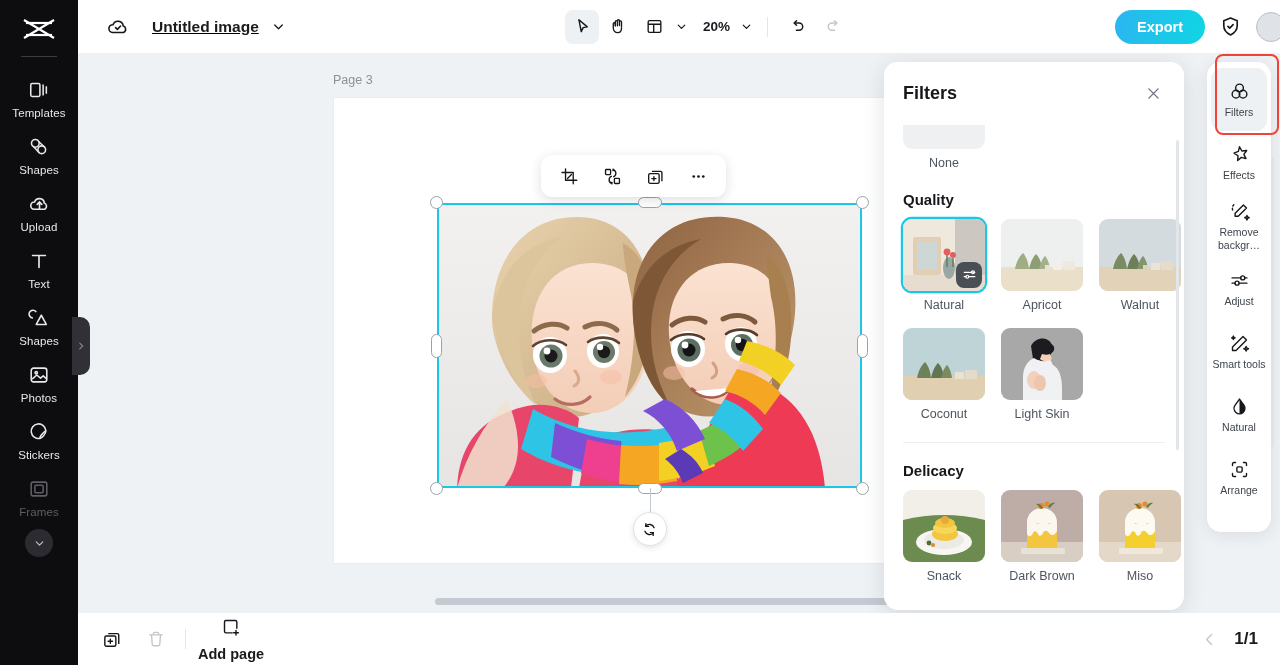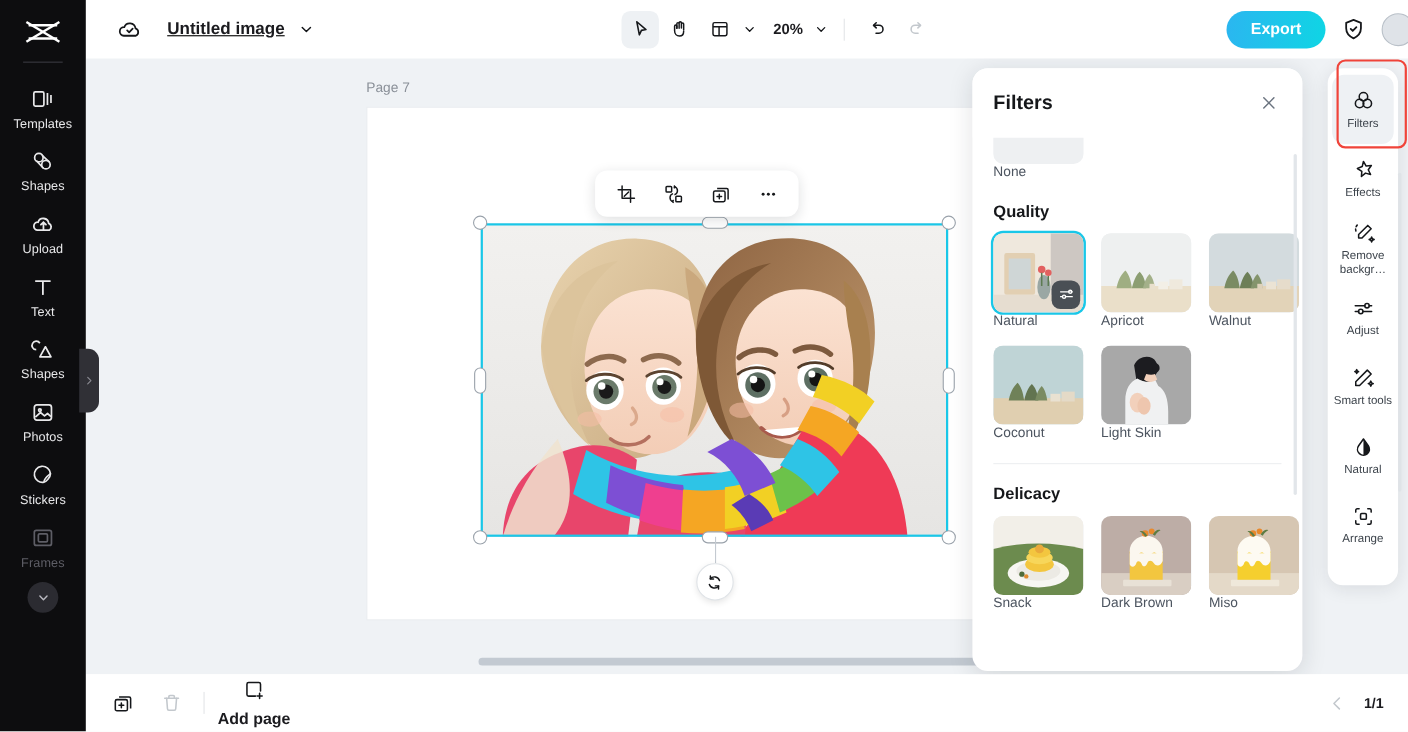--- a/index.html
+++ b/index.html
@@ -116,21 +116,21 @@
   .fp-x { margin-left:auto; width:26px; height:26px; display:flex; align-items:center; justify-content:center; cursor:pointer; }
   .fp-body { position:absolute; left:0; top:63px; right:0; bottom:0; padding:0 19px; overflow:hidden; }
   .fp-scrollbar { position:absolute; right:5px; top:78px; width:3px; height:310px; border-radius:2px; background:#e2e6ea; z-index:5; }
   .frow { display:flex; gap:16px; }
   .fcell { width:82px; }
   .fthumb {
     width:82px; height:72px; border-radius:9px; overflow:hidden; position:relative;
     background:#eef0f2; cursor:pointer;
   }
   .fcell.sel .fthumb { box-shadow:0 0 0 2.2px #19c7e8; }
-  .fcap { text-align:left; font-size:12.5px; color:#4d5560; line-height:1.25; }
+  .fcap { margin-top:7px; text-align:center; font-size:12.5px; color:#4d5560; line-height:1.25; }
   .fsec { font-size:15px; font-weight:700; color:#15171a; margin:19px 0 11px; }
   .fdiv { height:1px; background:#edeff1; margin:19px 0 0; }
   .badge-adj {
     position:absolute; right:3px; bottom:3px; width:26px; height:26px; border-radius:8px;
     background:#4a4f55; display:flex; align-items:center; justify-content:center;
   }
   .none-thumb { width:82px; height:26px; border-radius:0 0 9px 9px; background:#eef0f2; }
 
   
   .rrail {
@@ -151,21 +151,21 @@
   
   .botbar {
     position:absolute; left:78px; bottom:0; right:0; height:52px; background:#fff;
     display:flex; align-items:center; z-index:24;
   }
   .bb-btn { width:34px; height:34px; border-radius:8px; display:flex; align-items:center; justify-content:center; cursor:pointer; }
   .bb-sep { width:1px; height:20px; background:#e3e5e8; margin:0 12px; }
   .bb-add { display:flex; align-items:center; gap:9px; cursor:pointer;flex-direction:column; }
   .bb-add-lb { font-size:14.5px; font-weight:600; color:#1b1b1f; }
   .bb-right { margin-left:auto; display:flex; align-items:center; gap:16px; padding-right:22px; }
-  .bb-page { font-size:13px; font-weight:700; color:#1b1b1f; }
+  .bb-page { font-size:17px; font-weight:700; color:#1b1b1f; }
 </style>
 </head>
 <body>
 
 <div id="app">
 
   <div class="rail">
     <div class="rail-logo">
       <svg width="38" height="26" viewBox="0 0 38 26" fill="none" stroke="#fff" stroke-width="2.2" stroke-linejoin="round">
         <path d="M4 4 L34 22"></path>
@@ -336,21 +336,21 @@
         <svg width="23" height="23" viewBox="0 0 24 24" fill="none" stroke="#15171a" stroke-width="1.7" stroke-linecap="round" stroke-linejoin="round">
           <path d="M12 3.2 19 6v5.2c0 4.3-2.9 7.6-7 9.6-4.1-2-7-5.3-7-9.6V6z"></path>
             <path d="M9.3 11.8l1.9 1.9 3.5-3.6"></path>
         </svg>
       </span>
       <span class="avatar-cut"></span>
     </div>
   </div>
 
   <div class="canvas-area">
-    <div class="page-label">Page 7</div>
+    <div class="page-label">Page 3</div>
     <div class="page-sheet">
 
       <div class="float-tb" style="left:207px; top:57px">
         <div class="ftb-btn">
           <svg width="19" height="19" viewBox="0 0 24 24" fill="none" stroke="#15171a" stroke-width="1.7" stroke-linecap="round" stroke-linejoin="round">
             <path d="M7 2.5v14.2h14.2M2.5 7h14.2v14.2"></path>
               <path d="M9.5 14.5 14.5 9.5"></path>
           </svg>
         </div>
         <div class="ftb-btn">

